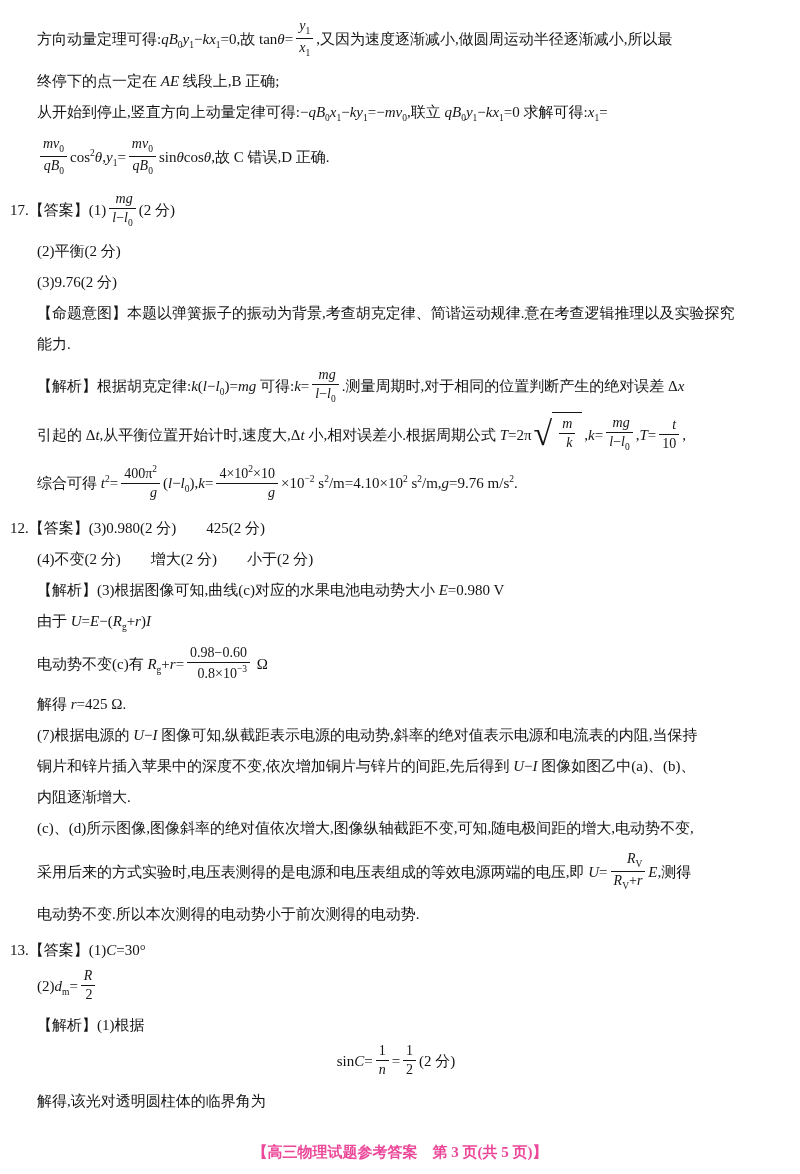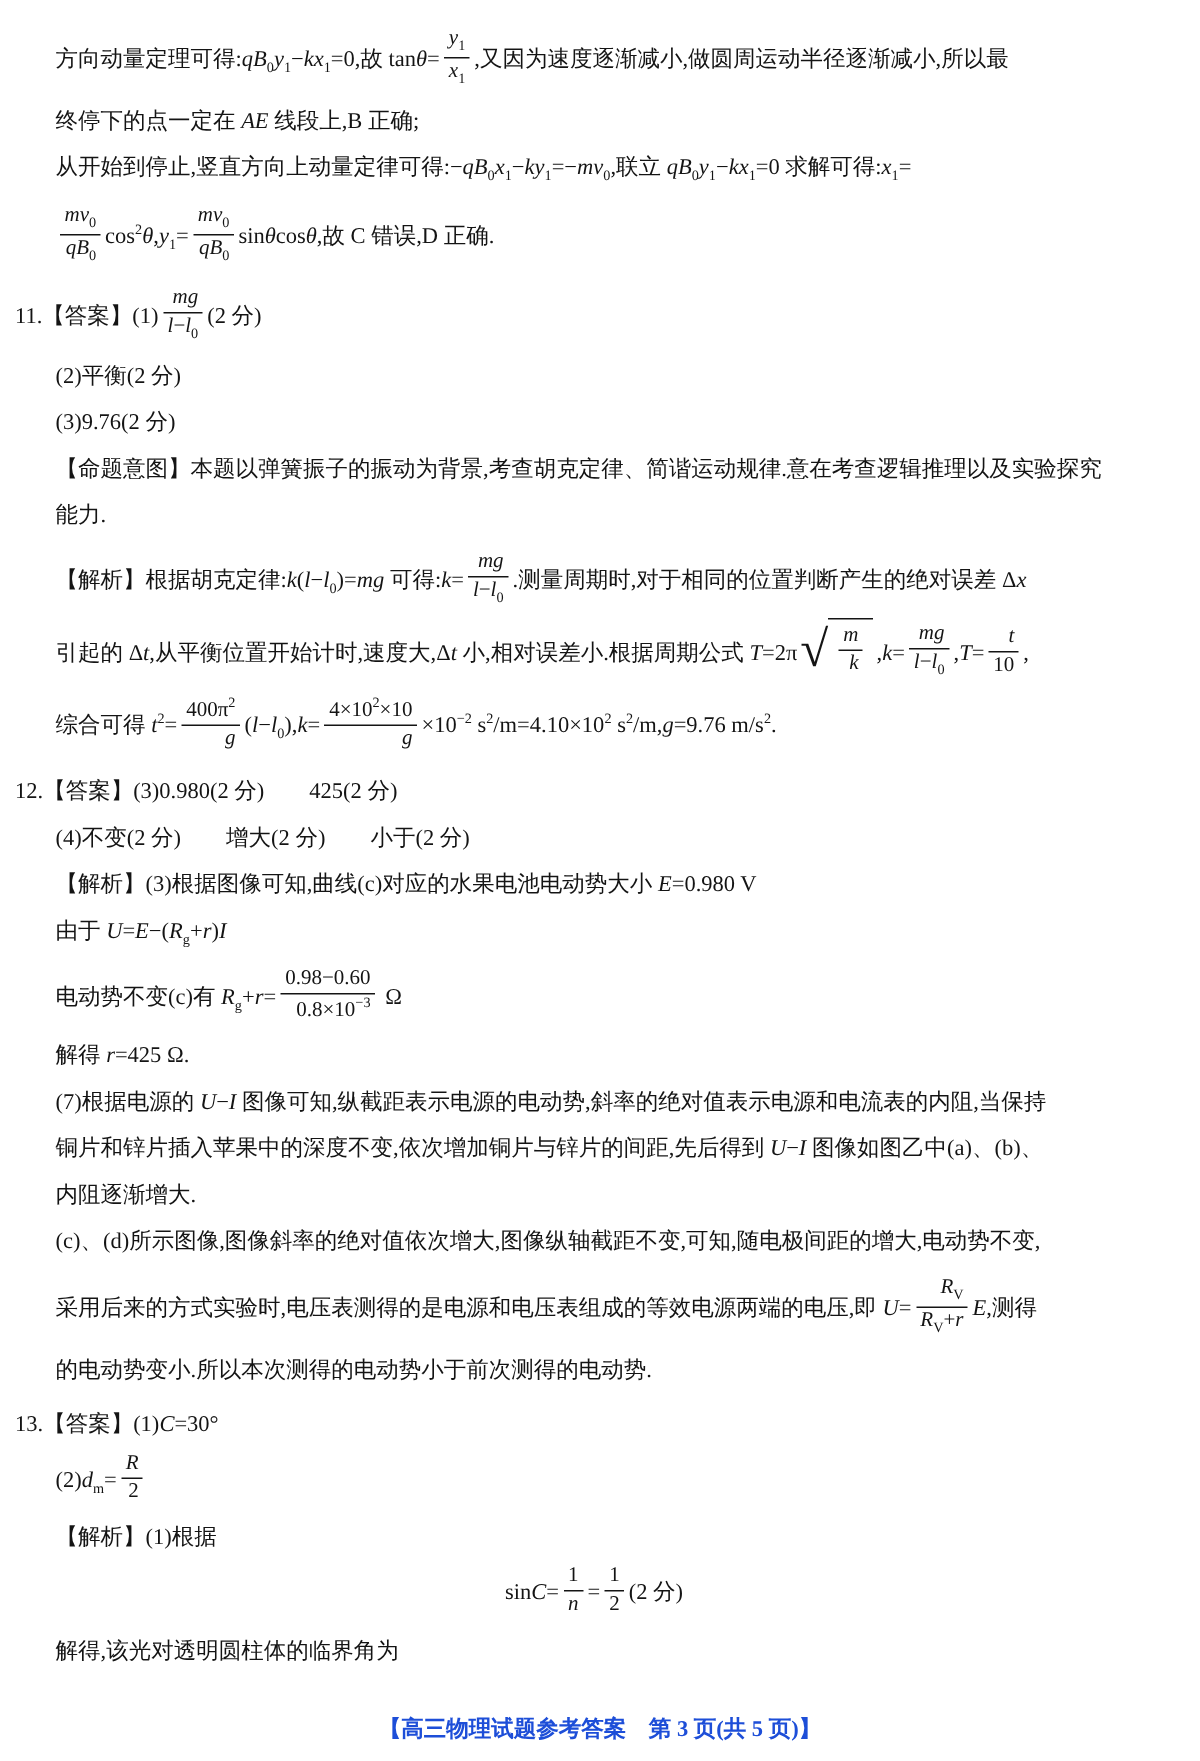--- a/index.html
+++ b/index.html
@@ -38,33 +38,33 @@
   .fr .dn{ display:block; padding:1px 3px 0; }
   .sq{
     display:inline-flex; align-items:center; vertical-align:middle;
     position:relative; top:-2px; margin:2px 2px; text-indent:0;
   }
   .sq .rad{ font-size:34px; line-height:1; font-weight:400; }
   .sq .cnt{ border-top:1.5px solid #141414; padding:1px 4px 0; display:inline-block; }
   .footer{
     position:absolute; left:0; right:0; bottom:12px;
     text-align:center; font-weight:bold; font-size:15px;
-    color:#1d4ed8;
+    color:#ec4899;
   }
 </style>
 </head>
 <body>
 
 <div id="page">
   <div id="doc">
       <div class="line body"><span class="tx">方向动量定理可得:</span><span class="it">qB</span><span class="sb">0</span><span class="it">y</span><span class="sb">1</span><span class="tx">−</span><span class="it">kx</span><span class="sb">1</span><span class="tx">=0,故 tan</span><span class="it">θ</span><span class="tx">=</span><span class="fr"><span class="nm"><span class="it">y</span><span class="sb">1</span></span><span class="dn"><span class="it">x</span><span class="sb">1</span></span></span><span class="tx">,又因为速度逐渐减小,做圆周运动半径逐渐减小,所以最</span></div>
       <div class="line body"><span class="tx">终停下的点一定在 </span><span class="it">AE</span><span class="tx"> 线段上,B 正确;</span></div>
       <div class="line body"><span class="tx">从开始到停止,竖直方向上动量定律可得:−</span><span class="it">qB</span><span class="sb">0</span><span class="it">x</span><span class="sb">1</span><span class="tx">−</span><span class="it">ky</span><span class="sb">1</span><span class="tx">=−</span><span class="it">mv</span><span class="sb">0</span><span class="tx">,联立 </span><span class="it">qB</span><span class="sb">0</span><span class="it">y</span><span class="sb">1</span><span class="tx">−</span><span class="it">kx</span><span class="sb">1</span><span class="tx">=0 求解可得:</span><span class="it">x</span><span class="sb">1</span><span class="tx">=</span></div>
       <div class="line body"><span class="fr"><span class="nm"><span class="it">mv</span><span class="sb">0</span></span><span class="dn"><span class="it">qB</span><span class="sb">0</span></span></span><span class="tx">cos</span><span class="sp">2</span><span class="it">θ</span><span class="tx">,</span><span class="it">y</span><span class="sb">1</span><span class="tx">=</span><span class="fr"><span class="nm"><span class="it">mv</span><span class="sb">0</span></span><span class="dn"><span class="it">qB</span><span class="sb">0</span></span></span><span class="tx">sin</span><span class="it">θ</span><span class="tx">cos</span><span class="it">θ</span><span class="tx">,故 C 错误,D 正确.</span></div>
-      <div class="line hang gap"><span class="tx">11.</span><span class="bd">【答案】</span><span class="tx">(1)</span><span class="fr"><span class="nm"><span class="it">mg</span></span><span class="dn"><span class="it">l</span><span class="tx">−</span><span class="it">l</span><span class="sb">0</span></span></span><span class="tx">(2 分)</span></div>
+      <div class="line hang gap"><span class="tx">17.</span><span class="bd">【答案】</span><span class="tx">(1)</span><span class="fr"><span class="nm"><span class="it">mg</span></span><span class="dn"><span class="it">l</span><span class="tx">−</span><span class="it">l</span><span class="sb">0</span></span></span><span class="tx">(2 分)</span></div>
       <div class="line body"><span class="tx">(2)平衡(2 分)</span></div>
       <div class="line body"><span class="tx">(3)9.76(2 分)</span></div>
       <div class="line body"><span class="bd">【命题意图】</span><span class="tx">本题以弹簧振子的振动为背景,考查胡克定律、简谐运动规律.意在考查逻辑推理以及实验探究</span></div>
       <div class="line body"><span class="tx">能力.</span></div>
       <div class="line body gap"><span class="bd">【解析】</span><span class="tx">根据胡克定律:</span><span class="it">k</span><span class="tx">(</span><span class="it">l</span><span class="tx">−</span><span class="it">l</span><span class="sb">0</span><span class="tx">)=</span><span class="it">mg</span><span class="tx"> 可得:</span><span class="it">k</span><span class="tx">=</span><span class="fr"><span class="nm"><span class="it">mg</span></span><span class="dn"><span class="it">l</span><span class="tx">−</span><span class="it">l</span><span class="sb">0</span></span></span><span class="tx">.测量周期时,对于相同的位置判断产生的绝对误差 Δ</span><span class="it">x</span></div>
       <div class="line body"><span class="tx">引起的 Δ</span><span class="it">t</span><span class="tx">,从平衡位置开始计时,速度大,Δ</span><span class="it">t</span><span class="tx"> 小,相对误差小.根据周期公式 </span><span class="it">T</span><span class="tx">=2π</span><span class="sq">
           <span class="rad">√</span>
           <span class="cnt"><span class="fr"><span class="nm"><span class="it">m</span></span><span class="dn"><span class="it">k</span></span></span></span>
         </span><span class="tx">,</span><span class="it">k</span><span class="tx">=</span><span class="fr"><span class="nm"><span class="it">mg</span></span><span class="dn"><span class="it">l</span><span class="tx">−</span><span class="it">l</span><span class="sb">0</span></span></span><span class="tx">,</span><span class="it">T</span><span class="tx">=</span><span class="fr"><span class="nm"><span class="it">t</span></span><span class="dn"><span class="tx">10</span></span></span><span class="tx">,</span></div>
       <div class="line body"><span class="tx">综合可得 </span><span class="it">t</span><span class="sp">2</span><span class="tx">=</span><span class="fr"><span class="nm"><span class="tx">400π</span><span class="sp">2</span></span><span class="dn"><span class="it">g</span></span></span><span class="tx">(</span><span class="it">l</span><span class="tx">−</span><span class="it">l</span><span class="sb">0</span><span class="tx">),</span><span class="it">k</span><span class="tx">=</span><span class="fr"><span class="nm"><span class="tx">4×10</span><span class="sp">2</span><span class="tx">×10</span></span><span class="dn"><span class="it">g</span></span></span><span class="tx">×10</span><span class="sp">−2</span><span class="tx"> s</span><span class="sp">2</span><span class="tx">/m=4.10×10</span><span class="sp">2</span><span class="tx"> s</span><span class="sp">2</span><span class="tx">/m,</span><span class="it">g</span><span class="tx">=9.76 m/s</span><span class="sp">2</span><span class="tx">.</span></div>
@@ -72,21 +72,21 @@
       <div class="line body"><span class="tx">(4)不变(2 分)　　增大(2 分)　　小于(2 分)</span></div>
       <div class="line body"><span class="bd">【解析】</span><span class="tx">(3)根据图像可知,曲线(c)对应的水果电池电动势大小 </span><span class="it">E</span><span class="tx">=0.980 V</span></div>
       <div class="line body"><span class="tx">由于 </span><span class="it">U</span><span class="tx">=</span><span class="it">E</span><span class="tx">−(</span><span class="it">R</span><span class="sb">g</span><span class="tx">+</span><span class="it">r</span><span class="tx">)</span><span class="it">I</span></div>
       <div class="line body"><span class="tx">电动势不变(c)有 </span><span class="it">R</span><span class="sb">g</span><span class="tx">+</span><span class="it">r</span><span class="tx">=</span><span class="fr"><span class="nm"><span class="tx">0.98−0.60</span></span><span class="dn"><span class="tx">0.8×10</span><span class="sp">−3</span></span></span><span class="tx"> Ω</span></div>
       <div class="line body"><span class="tx">解得 </span><span class="it">r</span><span class="tx">=425 Ω.</span></div>
       <div class="line body"><span class="tx">(7)根据电源的 </span><span class="it">U</span><span class="tx">−</span><span class="it">I</span><span class="tx"> 图像可知,纵截距表示电源的电动势,斜率的绝对值表示电源和电流表的内阻,当保持</span></div>
       <div class="line body"><span class="tx">铜片和锌片插入苹果中的深度不变,依次增加铜片与锌片的间距,先后得到 </span><span class="it">U</span><span class="tx">−</span><span class="it">I</span><span class="tx"> 图像如图乙中(a)、(b)、</span></div>
       <div class="line body"><span class="tx">内阻逐渐增大.</span></div>
       <div class="line body"><span class="tx">(c)、(d)所示图像,图像斜率的绝对值依次增大,图像纵轴截距不变,可知,随电极间距的增大,电动势不变,</span></div>
       <div class="line body gap"><span class="tx">采用后来的方式实验时,电压表测得的是电源和电压表组成的等效电源两端的电压,即 </span><span class="it">U</span><span class="tx">=</span><span class="fr"><span class="nm"><span class="it">R</span><span class="sb">V</span></span><span class="dn"><span class="it">R</span><span class="sb">V</span><span class="tx">+</span><span class="it">r</span></span></span><span class="it">E</span><span class="tx">,测得</span></div>
-      <div class="line body"><span class="tx">的电动势变小.所以本次测得的电动势小于前次测得的电动势.</span></div>
+      <div class="line body"><span class="tx">电动势不变.所以本次测得的电动势小于前次测得的电动势.</span></div>
       <div class="line hang gap"><span class="tx">13.</span><span class="bd">【答案】</span><span class="tx">(1)</span><span class="it">C</span><span class="tx">=30°</span></div>
       <div class="line body"><span class="tx">(2)</span><span class="it">d</span><span class="sb">m</span><span class="tx">=</span><span class="fr"><span class="nm"><span class="it">R</span></span><span class="dn"><span class="tx">2</span></span></span></div>
       <div class="line body"><span class="bd">【解析】</span><span class="tx">(1)根据</span></div>
       <div class="line center"><span class="tx">sin</span><span class="it">C</span><span class="tx">=</span><span class="fr"><span class="nm"><span class="tx">1</span></span><span class="dn"><span class="it">n</span></span></span><span class="tx">=</span><span class="fr"><span class="nm"><span class="tx">1</span></span><span class="dn"><span class="tx">2</span></span></span><span class="tx">(2 分)</span></div>
       <div class="line body"><span class="tx">解得,该光对透明圆柱体的临界角为</span></div>
     </div>
   <div class="footer">【高三物理试题参考答案　第 3 页(共 5 页)】</div>
 </div>
 
 </body></html>

